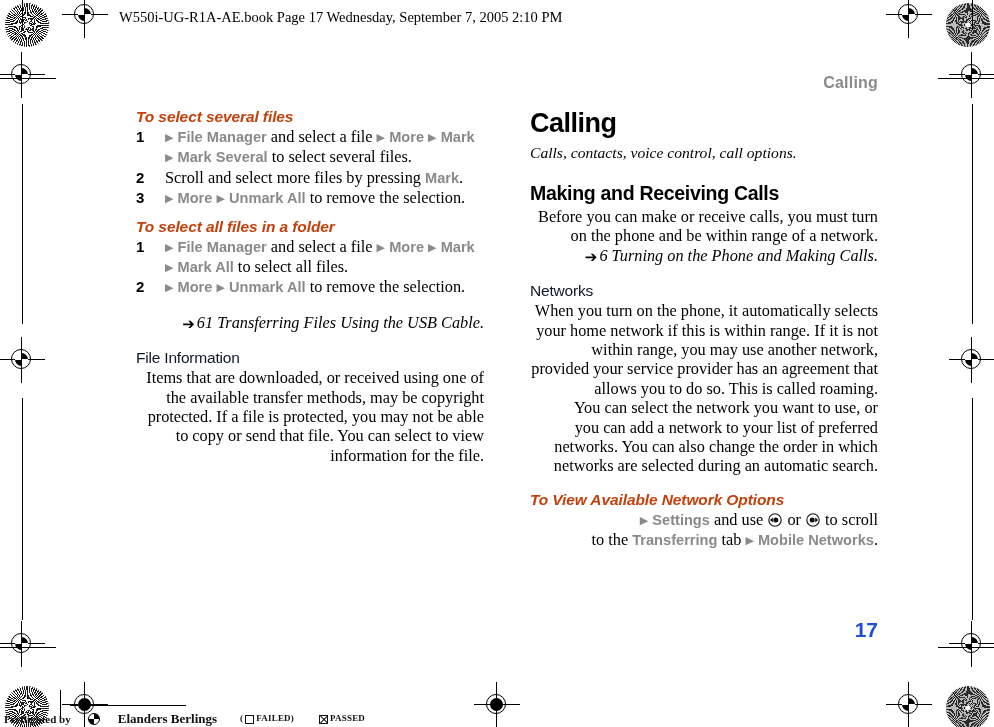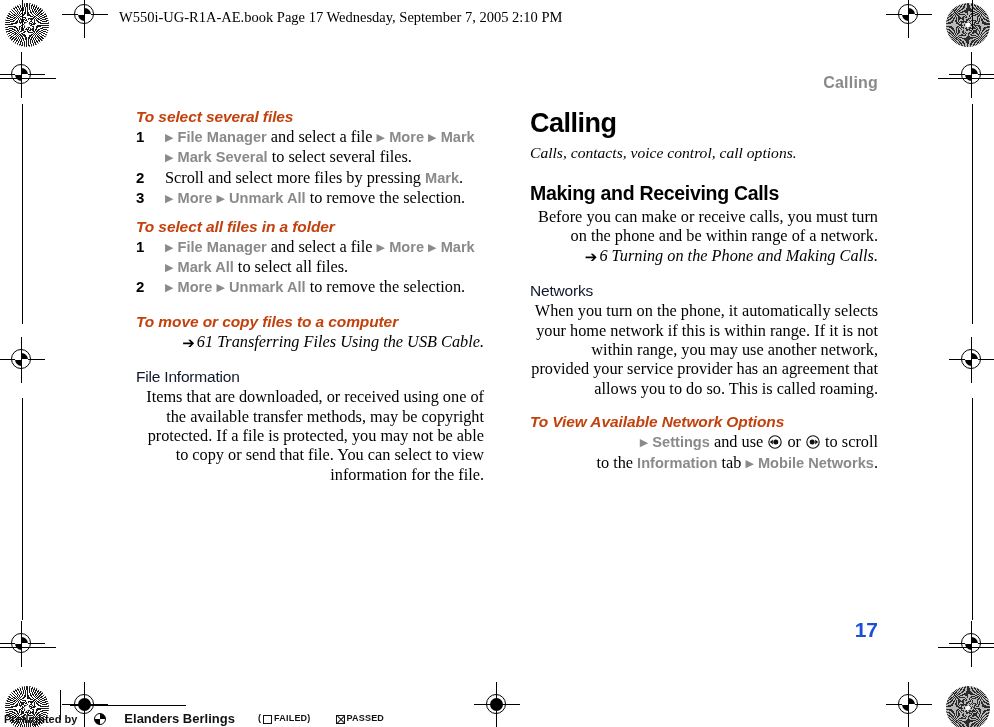--- a/index.html
+++ b/index.html
@@ -39,21 +39,21 @@
       repeating-conic-gradient(from 0deg at 50% 50%, #2b2b2b 0deg 2.1deg, #b9b9b9 2.1deg 4.2deg);
   }
   .rule{position:absolute;background:#000;}
   .rule.h{height:1px;}
   .rule.v{width:1px;}
 
   
   .preflight{
     position:absolute;left:4px;top:710px;height:17px;
     display:flex;align-items:center;gap:17px;
-    font-family:Liberation Sans, sans-serif;
+    font-family:Liberation Serif, serif;
     font-size:11px;font-weight:bold;color:#111;white-space:nowrap;
   }
   .preflight .plain{font-weight:bold;font-size:11px;}
   .preflight .pf-logo{
     display:inline-block;width:13px;height:13px;position:relative;vertical-align:middle;
   }
   .preflight .pf-logo::before{
     content:"";position:absolute;left:0;top:1px;width:12px;height:12px;border-radius:50%;
     background:conic-gradient(#000 0deg 90deg,#fff 90deg 180deg,#000 180deg 270deg,#fff 270deg 360deg);
     border:1px solid #000;box-sizing:border-box;
@@ -257,21 +257,20 @@
     <div class="spacer-sm"></div>
 
     <h3 class="proc">To select all files in a folder</h3>
     <ol class="steps">
         <li><span class="num">1</span><span><span class="arr">▶</span> <span class="ui">File Manager</span><span> and select a file </span><span class="arr">▶</span> <span class="ui">More</span><span> </span><span class="arr">▶</span> <span class="ui">Mark</span></span><br><span><span class="arr">▶</span> <span class="ui">Mark All</span><span> to select all files.</span></span></li>
         <li><span class="num">2</span><span><span class="arr">▶</span> <span class="ui">More</span><span> </span><span class="arr">▶</span> <span class="ui">Unmark All</span><span> to remove the selection.</span></span></li>
       </ol>
 
     <div class="spacer-md"></div>
 
-    <h3 class="proc">To move or copy files to a computer</h3>
     <p class="body">
       <span class="xarrow">➔</span><span class="xref">61 Transferring Files Using the USB Cable.</span>
     </p>
 
     <div class="spacer-md"></div>
 
     <h3 class="sub">File Information</h3>
     <p class="body">Items that are downloaded, or received using one of the available transfer methods, may be copyright protected. If a file is protected, you may not be able to copy or send that file. You can select to view information for the file.</p>
   </div>
 
@@ -285,39 +284,40 @@
     <h2 class="sec">Making and Receiving Calls</h2>
     <p class="body">Before you can make or receive calls, you must turn on the phone and be within range of a network.</p>
     <p class="body">
       <span class="xarrow">➔</span><span class="xref">6 Turning on the Phone and Making Calls.</span>
     </p>
 
     <div class="spacer-md"></div>
 
     <h3 class="sub">Networks</h3>
     <p class="body">When you turn on the phone, it automatically selects your home network if this is within range. If it is not within range, you may use another network, provided your service provider has an agreement that allows you to do so. This is called roaming.</p>
+    <p class="body indent">You can select the network you want to use, or you can add a network to your list of preferred networks. You can also change the order in which networks are selected during an automatic search.</p>
 
     <div class="spacer-md"></div>
 
     <h3 class="proc">To View Available Network Options</h3>
     <p class="body">
       <span><span class="arr">▶</span> <span class="ui">Settings</span><span> and use </span><svg class="navkey" viewBox="0 0 14 14">
             <g transform="scale(-1,1) translate(-14,0)">
               <circle cx="7" cy="7" r="6.2" fill="#fff" stroke="#111" stroke-width="1.1"></circle>
               <circle cx="6.2" cy="7" r="2.5" fill="#111"></circle>
               <path d="M9.2 4.4 L12.1 7 L9.2 9.6 Z" fill="#111"></path>
             </g>
           </svg><span> or </span><svg class="navkey" viewBox="0 0 14 14">
             <g transform="">
               <circle cx="7" cy="7" r="6.2" fill="#fff" stroke="#111" stroke-width="1.1"></circle>
               <circle cx="6.2" cy="7" r="2.5" fill="#111"></circle>
               <path d="M9.2 4.4 L12.1 7 L9.2 9.6 Z" fill="#111"></path>
             </g>
           </svg><span> to scroll</span></span><br>
-      <span><span>to the </span><span class="ui">Information</span><span> tab </span><span class="arr">▶</span> <span class="ui">Mobile Networks</span><span>.</span></span>
+      <span><span>to the </span><span class="ui">Transferring</span><span> tab </span><span class="arr">▶</span> <span class="ui">Mobile Networks</span><span>.</span></span>
     </p>
   </div>
 
   <div class="preflight">
     <span class="plain">Preflighted by</span>
     <span class="pf-logo"></span>
     <span class="brand">Elanders Berlings</span>
     <span class="status">
       <span>(</span><span class="box"></span><span>FAILED</span><span>)</span>
     </span>

